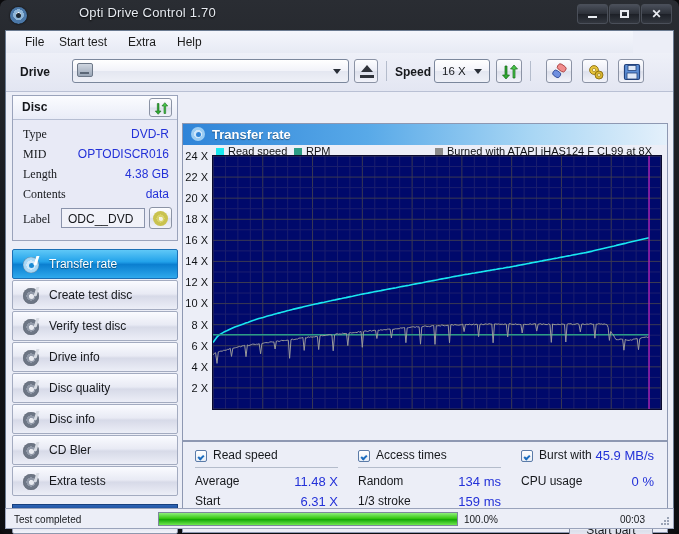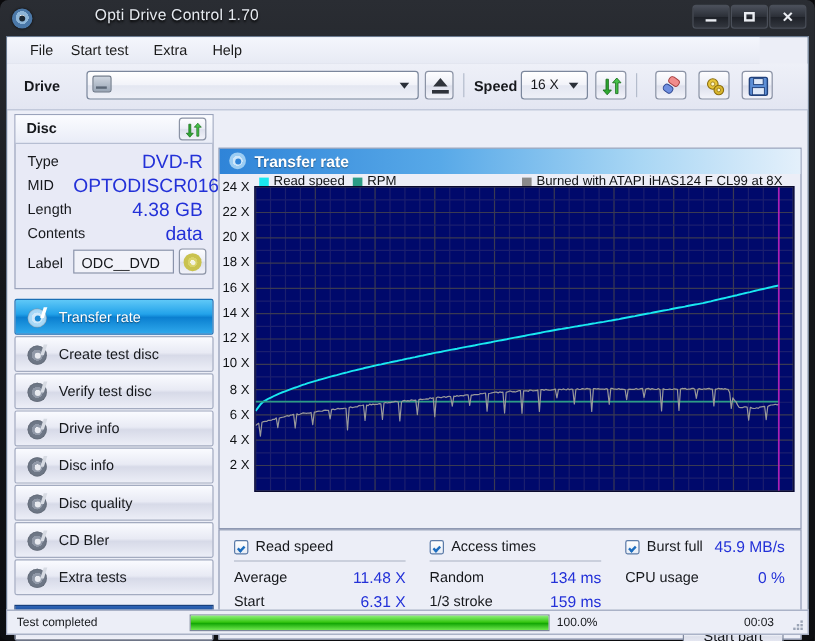--- a/index.html
+++ b/index.html
@@ -47,22 +47,22 @@
     background:linear-gradient(180deg,#cfd6e0 0%,#9aa6b6 100%);border:1px solid #6d7888;box-sizing:border-box;}
   .drvicon:after{content:"";position:absolute;left:2px;bottom:2px;width:9px;height:2px;background:#5a6676;}
   .btn3d{position:absolute;box-sizing:border-box;border:1px solid #8b93a5;border-radius:3px;
     background:linear-gradient(180deg,#fdfdff 0%,#eceef6 47%,#dde0ec 53%,#f2f3fa 100%);}
   .sep{position:absolute;width:1px;background:#b4bccc;}
 
   
   .panel{position:absolute;box-sizing:border-box;border:1px solid #9aa3bb;background:#e8eaf6;}
   .panel-hd{position:absolute;left:0;top:0;right:0;height:23px;
     background:linear-gradient(180deg,#fbfcff 0%,#e9ecf7 100%);border-bottom:1px solid #b6bed2;}
-  .kv-k{position:absolute;font-size:12px;color:#16181c;}
-  .kv-v{position:absolute;font-size:16px;color:#2331d8;text-align:right;}
+  .kv-k{position:absolute;font-size:12px;color:#16181c;font-family:Liberation Serif, serif;}
+  .kv-v{position:absolute;font-size:12px;color:#2331d8;text-align:right;}
 
   
   .nav{position:absolute;left:6px;top:218px;width:166px;}
   .navitem{position:relative;height:30px;margin-bottom:1px;box-sizing:border-box;
     border:1px solid #a3abc0;border-radius:2px;
     background:linear-gradient(180deg,#fafbff 0%,#e8eaf4 46%,#d7dae8 54%,#eceef7 100%);}
   .navitem.sel{border:1px solid #1b6fb5;
     background:linear-gradient(180deg,#5fc8f7 0%,#22a2ea 42%,#0b7fd0 52%,#2fa9ec 100%);}
   .navitem .ntxt{position:absolute;left:36px;top:7px;font-size:12px;color:#16181c;}
   .navitem.sel .ntxt{color:#ffffff;text-shadow:0 1px 1px rgba(0,0,0,.45);}
@@ -268,26 +268,26 @@
         <span class="ntxt">Verify test disc</span>
       </div>
       <div class="navitem">
         <span class="discglyph"></span>
         <span class="glyph-bolt"></span>
         <span class="ntxt">Drive info</span>
       </div>
       <div class="navitem">
         <span class="discglyph"></span>
         <span class="glyph-bolt"></span>
+        <span class="ntxt">Disc quality</span>
+      </div>
+      <div class="navitem">
+        <span class="discglyph"></span>
+        <span class="glyph-bolt"></span>
         <span class="ntxt">Disc info</span>
-      </div>
-      <div class="navitem">
-        <span class="discglyph"></span>
-        <span class="glyph-bolt"></span>
-        <span class="ntxt">Disc quality</span>
       </div>
       <div class="navitem">
         <span class="discglyph"></span>
         <span class="glyph-bolt"></span>
         <span class="ntxt">CD Bler</span>
       </div>
       <div class="navitem">
         <span class="discglyph"></span>
         <span class="glyph-bolt"></span>
         <span class="ntxt">Extra tests</span>
@@ -415,21 +415,21 @@
       <div class="sk" style="left:193px;top:6px">Access times</div>
       <div class="hr" style="left:175px;top:25px;width:143px"></div>
       <div class="sk" style="left:175px;top:32px">Random</div>
       <div class="sv" style="left:233px;top:32px;width:85px">134 ms</div>
       <div class="sk" style="left:175px;top:52px">1/3 stroke</div>
       <div class="sv" style="left:233px;top:52px;width:85px">159 ms</div>
       <div class="sk" style="left:175px;top:72px">Full stroke</div>
       <div class="sv" style="left:233px;top:72px;width:85px">237 ms</div>
 
       <div class="chk" style="left:338px;top:8px"></div>
-      <div class="sk" style="left:356px;top:6px">Burst full</div>
+      <div class="sk" style="left:356px;top:6px">Burst with</div>
       <div class="sv" style="left:388px;top:6px;width:83px">45.9 MB/s</div>
       <div class="sk" style="left:338px;top:32px">CPU usage</div>
       <div class="sv" style="left:388px;top:32px;width:83px">0 %</div>
       <div class="actbtn" style="left:386px;top:77px">Start part</div>
     </div>
 
   </div>
 
   <div class="statusbar">
     <div class="sbcell" style="left:8px">Test completed</div>

